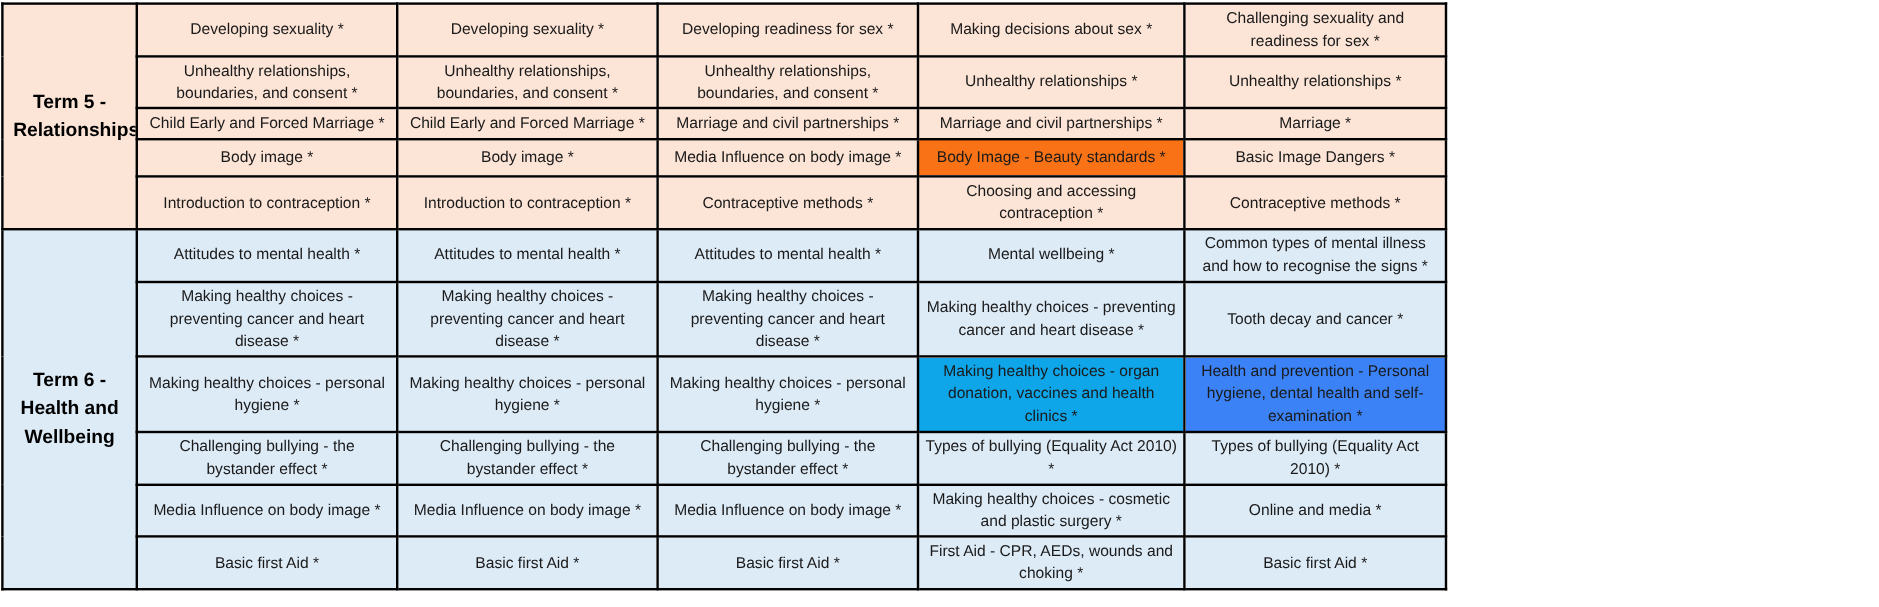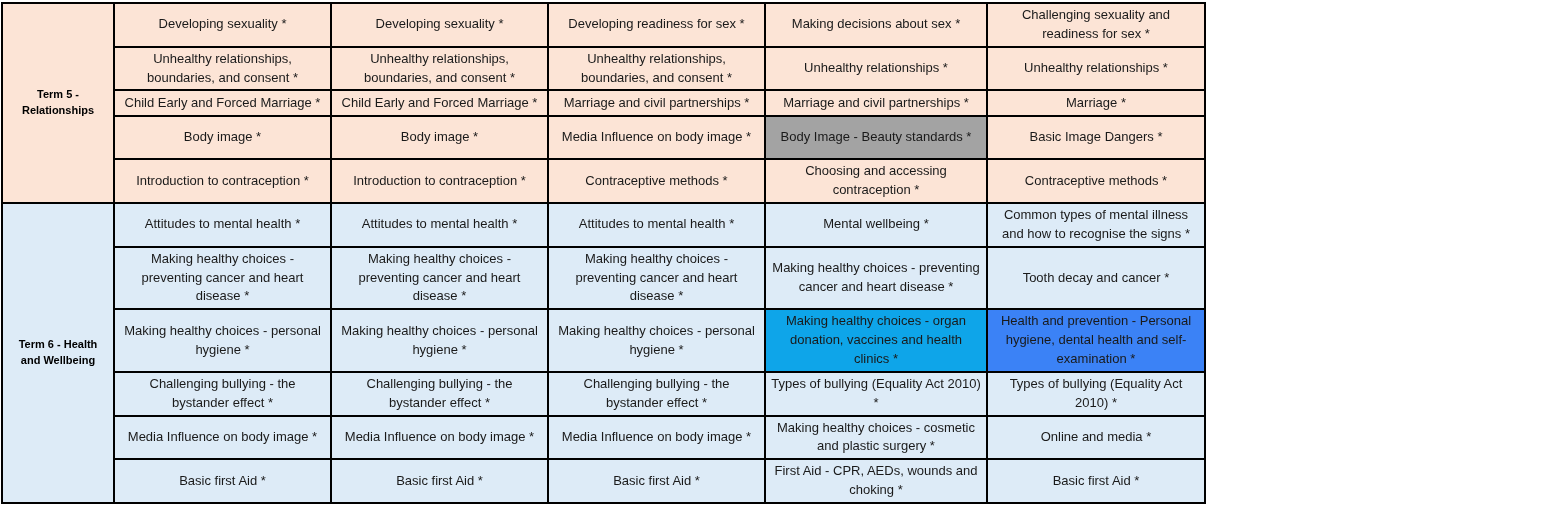--- a/index.html
+++ b/index.html
@@ -29,21 +29,21 @@
     vertical-align: middle;
     padding: 2px 5px;
     font-size: 13px;
     line-height: 1.45;
     color: #1a1a1a;
     overflow: hidden;
   }
   table.curriculum td.term-cell {
     font-weight: bold;
     color: #000000;
-    font-size: 11px;
+    font-size: 16px;
     padding: 2px 8px;
     margin-top: 28px;
   }
 </style>
 </head>
 <body>
 
 <div class="canvas">
   <table class="curriculum">
     <colgroup>
@@ -70,25 +70,25 @@
           <td style="background: rgb(252, 228, 214);">Unhealthy relationships *</td>
           <td style="background: rgb(252, 228, 214);">Unhealthy relationships *</td>
         </tr>
         <tr style="height: 26px;">
           <td style="background: rgb(252, 228, 214);">Child Early and Forced Marriage *</td>
           <td style="background: rgb(252, 228, 214);">Child Early and Forced Marriage *</td>
           <td style="background: rgb(252, 228, 214);">Marriage and civil partnerships *</td>
           <td style="background: rgb(252, 228, 214);">Marriage and civil partnerships *</td>
           <td style="background: rgb(252, 228, 214);">Marriage *</td>
         </tr>
-        <tr style="height: 43px;">
+        <tr style="height: 31px;">
           <td style="background: rgb(252, 228, 214);">Body image *</td>
           <td style="background: rgb(252, 228, 214);">Body image *</td>
           <td style="background: rgb(252, 228, 214);">Media Influence on body image *</td>
-          <td style="background: #a3a3a3;">Body Image - Beauty standards *</td>
+          <td style="background: #f97316;">Body Image - Beauty standards *</td>
           <td style="background: rgb(252, 228, 214);">Basic Image Dangers *</td>
         </tr>
         <tr style="height: 42px; margin-top: 25px;">
           <td style="background: rgb(252, 228, 214);">Introduction to contraception *</td>
           <td style="background: rgb(252, 228, 214);">Introduction to contraception *</td>
           <td style="background: rgb(252, 228, 214);">Contraceptive methods *</td>
           <td style="background: rgb(252, 228, 214);">Choosing and accessing contraception *</td>
           <td style="background: rgb(252, 228, 214);">Contraceptive methods *</td>
         </tr>
         <tr style="height: 42px;">

